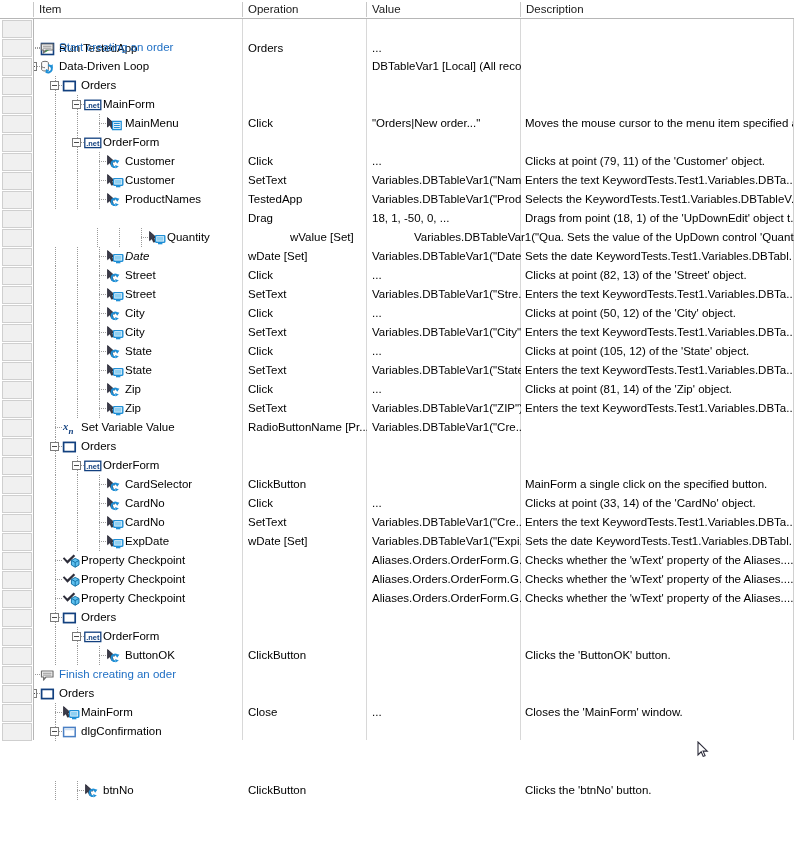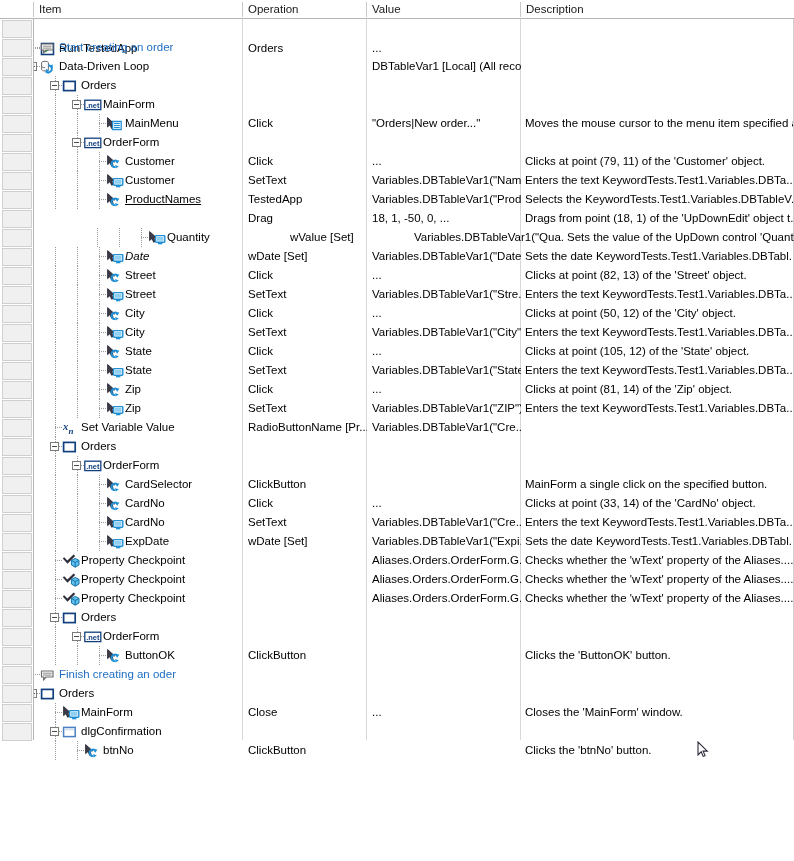--- a/index.html
+++ b/index.html
@@ -350,21 +350,21 @@
             <div class="tl-v" style="left: 65px; top: 0px; height: 19px;"></div>
             <div class="tl-h" style="left: 65px; top: 9px; width: 7px;"></div>
             <span class="icon" style="left: 72px;">
               <svg width="18" height="15" viewBox="0 0 18 15">
         <path d="M1.6,0.6 L1.6,9.6 L4,7.5 L5.6,11.2 L7.2,10.5 L5.7,6.9 L8.7,6.9 Z" fill="#3c3c4a" stroke="#1c1c28" stroke-width="0.8"></path>
         <path d="M11.8,7.2 a3.3,3.3 0 1,0 -2.4,4.9" fill="none" stroke="#1f8fd6" stroke-width="1.9"></path>
         <path d="M9.2,5.2 L13.4,5.6 L11.2,8.8 Z" fill="#1f8fd6"></path>
         <path d="M9.6,13.6 L9.2,10 L12.8,11.4 Z" fill="#1f8fd6"></path>
               </svg>
             </span>
-            <span class="label" style="left: 91px; text-decoration: underline;">ProductNames</span>
+            <span class="label" style="left: 91px;">ProductNames</span>
           </div>
         </div>
         <div class="cell c-op">TestedApp</div>
         <div class="cell c-val">Variables.DBTableVar1("Prod...</div>
         <div class="cell c-desc">Selects the KeywordTests.Test1.Variables.DBTableV...</div>
       </div>
       <div class="row" style="top: 209px;">
         <div class="cell c-op">Drag</div>
         <div class="cell c-val">18, 1, -50, 0, ...</div>
         <div class="cell c-desc">Drags from point (18, 1) of the 'UpDownEdit' object t...</div>
@@ -920,21 +920,21 @@
         <rect x="2.6" y="3.3" width="9.6" height="2" fill="#cfe0f3"></rect>
               </svg>
             </span>
             <span class="label" style="left: 47px;">dlgConfirmation</span>
           </div>
         </div>
         <div class="cell c-op"></div>
         <div class="cell c-val"></div>
         <div class="cell c-desc"></div>
       </div>
-      <div class="row" style="top: 741px; text-decoration: underline;">
+      <div class="row" style="top: 781px; text-decoration: underline;">
         <div class="cell c-item" style="width: 209px;">
           <div class="itembox">
             <div class="tl-v" style="left: 21px; top: 0px; height: 19px;"></div>
             <div class="tl-v" style="left: 43px; top: 0px; height: 19px;"></div>
             <div class="tl-h" style="left: 43px; top: 9px; width: 7px;"></div>
             <span class="icon" style="left: 50px;">
               <svg width="18" height="15" viewBox="0 0 18 15">
         <path d="M1.6,0.6 L1.6,9.6 L4,7.5 L5.6,11.2 L7.2,10.5 L5.7,6.9 L8.7,6.9 Z" fill="#3c3c4a" stroke="#1c1c28" stroke-width="0.8"></path>
         <path d="M11.8,7.2 a3.3,3.3 0 1,0 -2.4,4.9" fill="none" stroke="#1f8fd6" stroke-width="1.9"></path>
         <path d="M9.2,5.2 L13.4,5.6 L11.2,8.8 Z" fill="#1f8fd6"></path>

